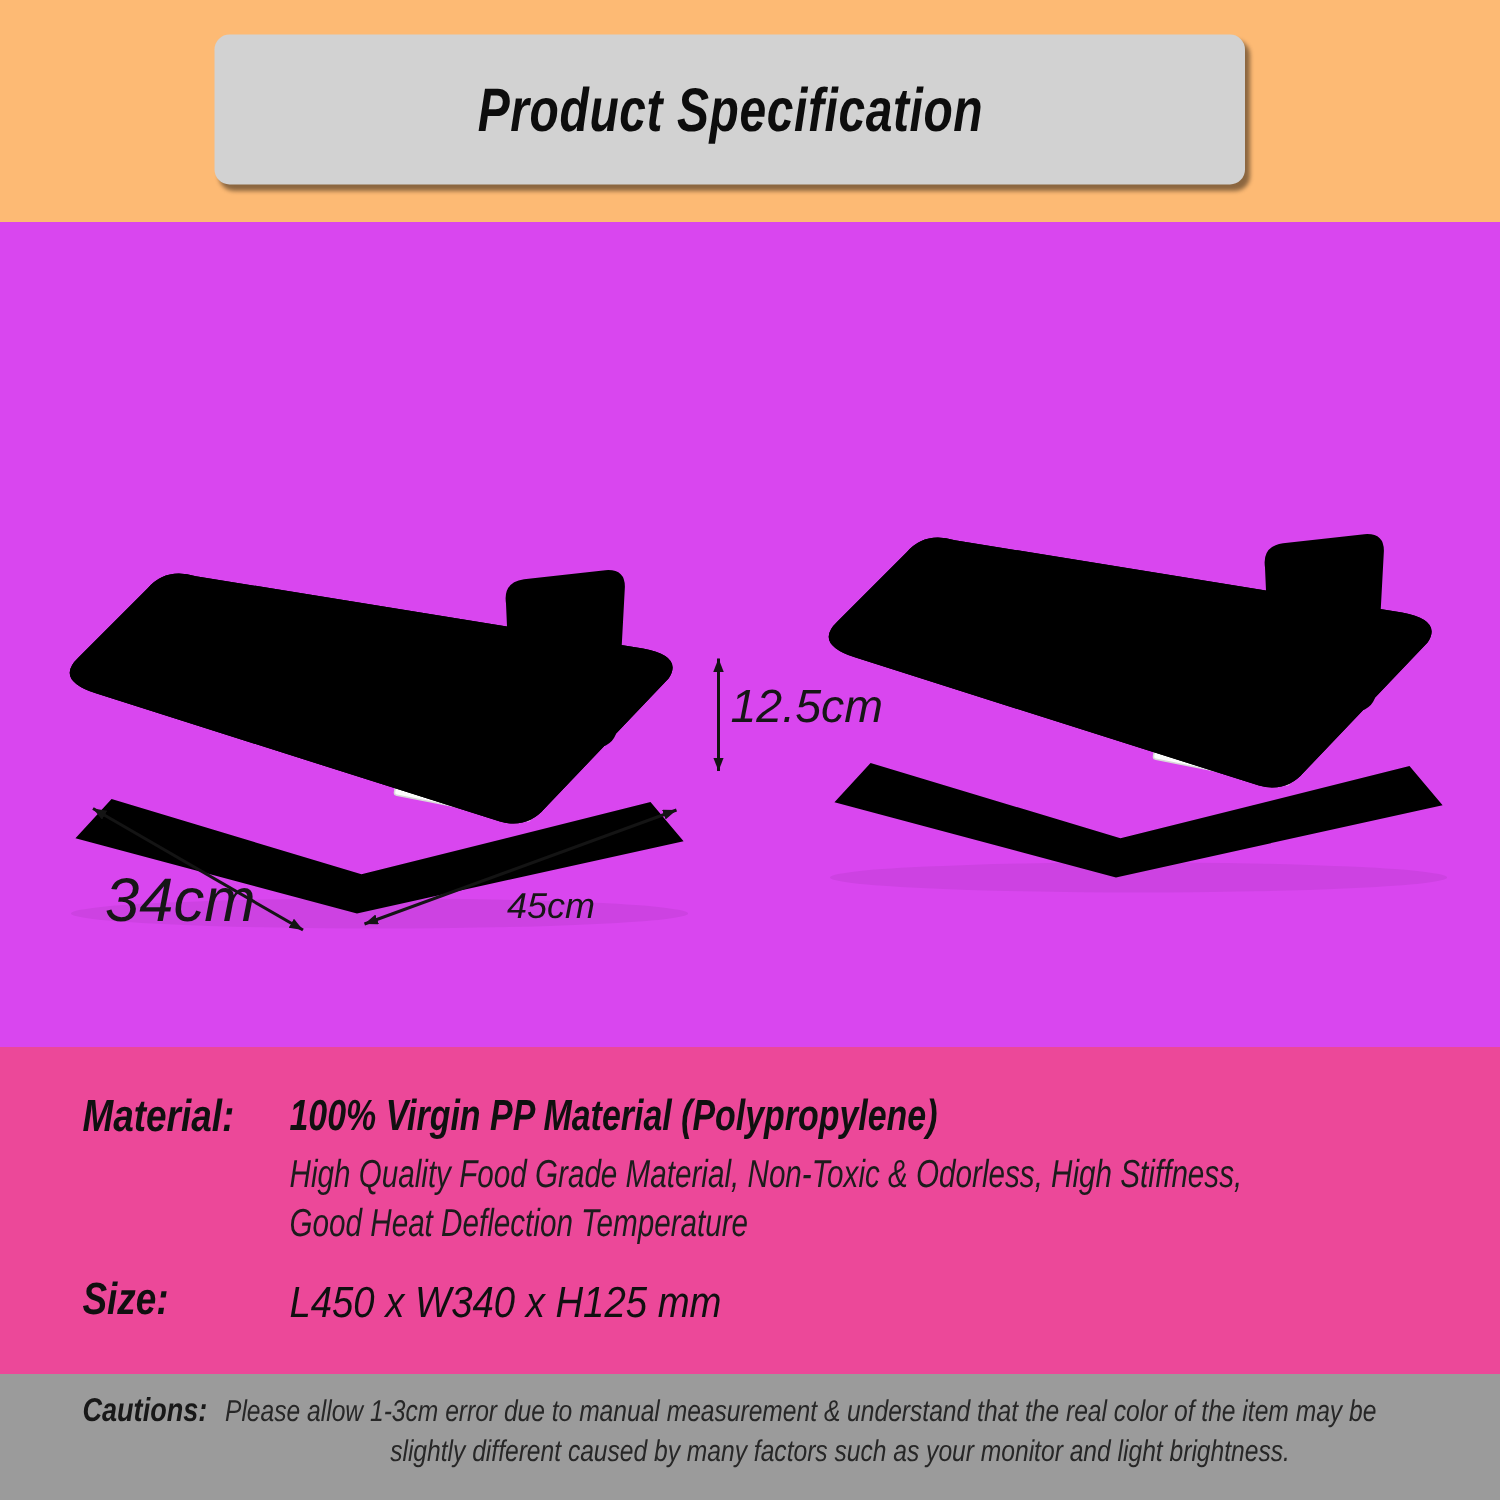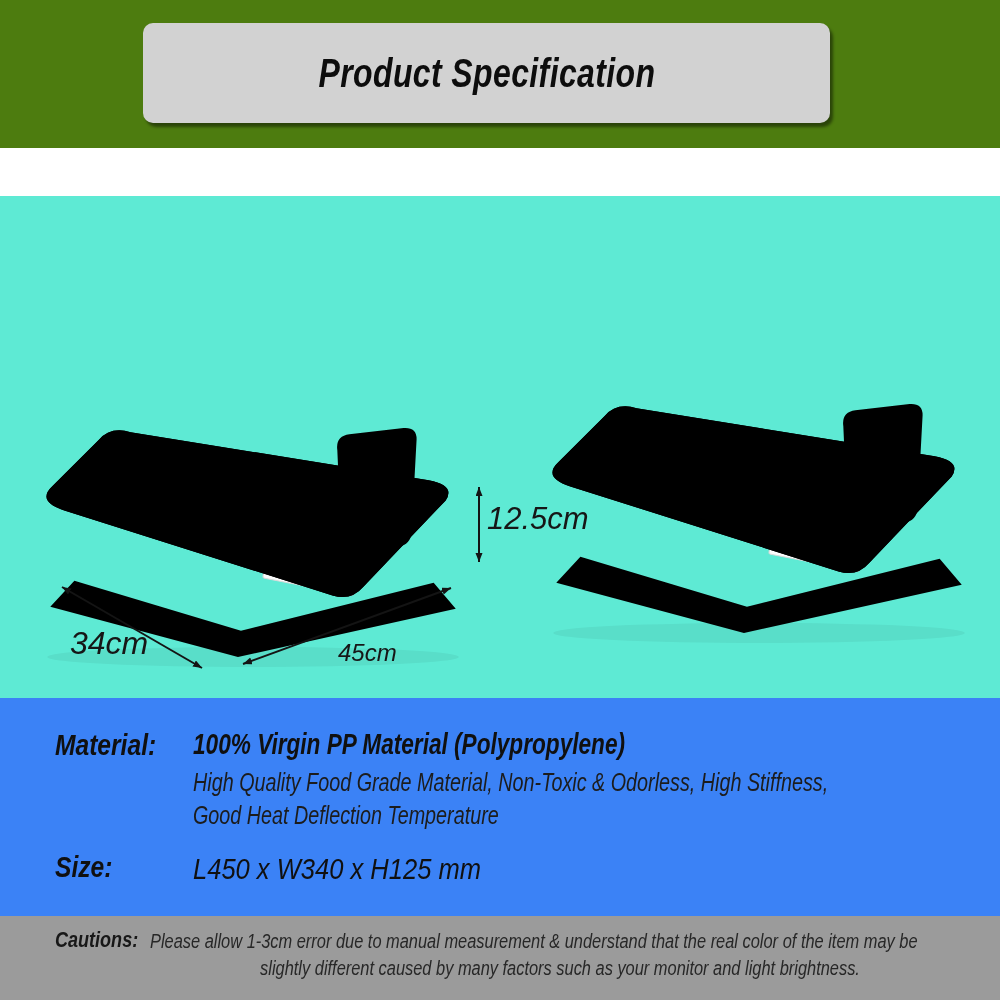--- a/index.html
+++ b/index.html
@@ -1,46 +1,46 @@
 <!DOCTYPE html>
 <html><head>
 <meta charset="utf-8">
 <style>
   html,body{margin:0;padding:0;background:#ffffff;}
   .page{position:relative;width:1000px;height:1000px;overflow:hidden;background:#ffffff;
         font-family:"Liberation Sans",sans-serif;}
 
   
-  .band{position:absolute;left:0;top:0;width:1000px;height:148px;background:#4d7c0f;}
+  .band{position:absolute;left:0;top:0;width:1000px;height:148px;background:#fdba74;}
   .title-box{position:absolute;left:143px;top:23px;width:687px;height:100px;background:#d2d2d2;
              border-radius:10px;box-shadow:3px 4px 3px rgba(0,0,0,0.45);
              display:flex;align-items:center;justify-content:center;}
   .title-box h1{margin:0;font-size:41px;font-weight:600;font-style:italic;color:#0d0d0d;
                 letter-spacing:0.5px;transform:scaleX(0.78);transform-origin:50% 50%;white-space:nowrap;}
 
   
-  .stage{position:absolute;left:0;top:148px;width:1000px;height:550px;background:#5eead4;margin-top:48px;}
+  .stage{position:absolute;left:0;top:148px;width:1000px;height:550px;background:#d946ef;}
   .rack{position:absolute;}
   .rack-gray{left:12px;top:198px;width:472px;height:281px;
      --wire:#58606e;--rim:#828a99;--rim-edge:#4a5260;--tray:#6a7280;--tray-dk:#4b5361;
      --cup:#5c6474;--cup-dk:#444c5a;--label-photo:#a8835f;--label-photo2:#d9c3a4;
      --label-accent:#3a6ea5;--barcode:#8d939c;}
   .rack-cream{left:518px;top:174px;width:472px;height:281px;
      --wire:#ded8c1;--rim:#ece7d4;--rim-edge:#cfc9ac;--tray:#eae5d2;--tray-dk:#cfc9ac;
      --cup:#e7e2cd;--cup-dk:#c7c1a4;--label-photo:#383838;--label-photo2:#8a6a4c;
      --label-accent:#2b4a66;--barcode:#3a3a3a;}
 
   .dims-overlay{position:absolute;left:0;top:0;width:1000px;height:550px;pointer-events:none;}
   .dim{position:absolute;font-style:italic;color:#161616;white-space:nowrap;}
   .dim-h{left:487px;top:305px;font-size:31px;}
-  .dim-w{left:70px;top:429px;font-size:32px;}
+  .dim-w{left:70px;top:429px;font-size:41px;}
   .dim-l{left:338px;top:443px;font-size:24px;}
 
   
-  .specs{position:absolute;left:0;top:698px;width:1000px;height:218px;background:#3b82f6;color:#101010;}
+  .specs{position:absolute;left:0;top:698px;width:1000px;height:218px;background:#ec4899;color:#101010;}
   .spec-label{position:absolute;left:55px;font-size:30px;font-weight:700;font-style:italic;
               transform:scaleX(0.82);transform-origin:0 50%;white-space:nowrap;}
   .material-label{top:30px;}
   .size-label{top:152px;}
   .spec-value{position:absolute;left:193px;font-style:italic;}
   .material-value{top:30px;}
   .material-value .strong{font-size:29px;font-weight:700;margin-bottom:5px;
        transform:scaleX(0.78);transform-origin:0 50%;white-space:nowrap;}
   .material-value .light{font-size:26px;font-weight:400;color:#1c1c1c;line-height:33px;
        transform:scaleX(0.76);transform-origin:0 50%;white-space:nowrap;}

